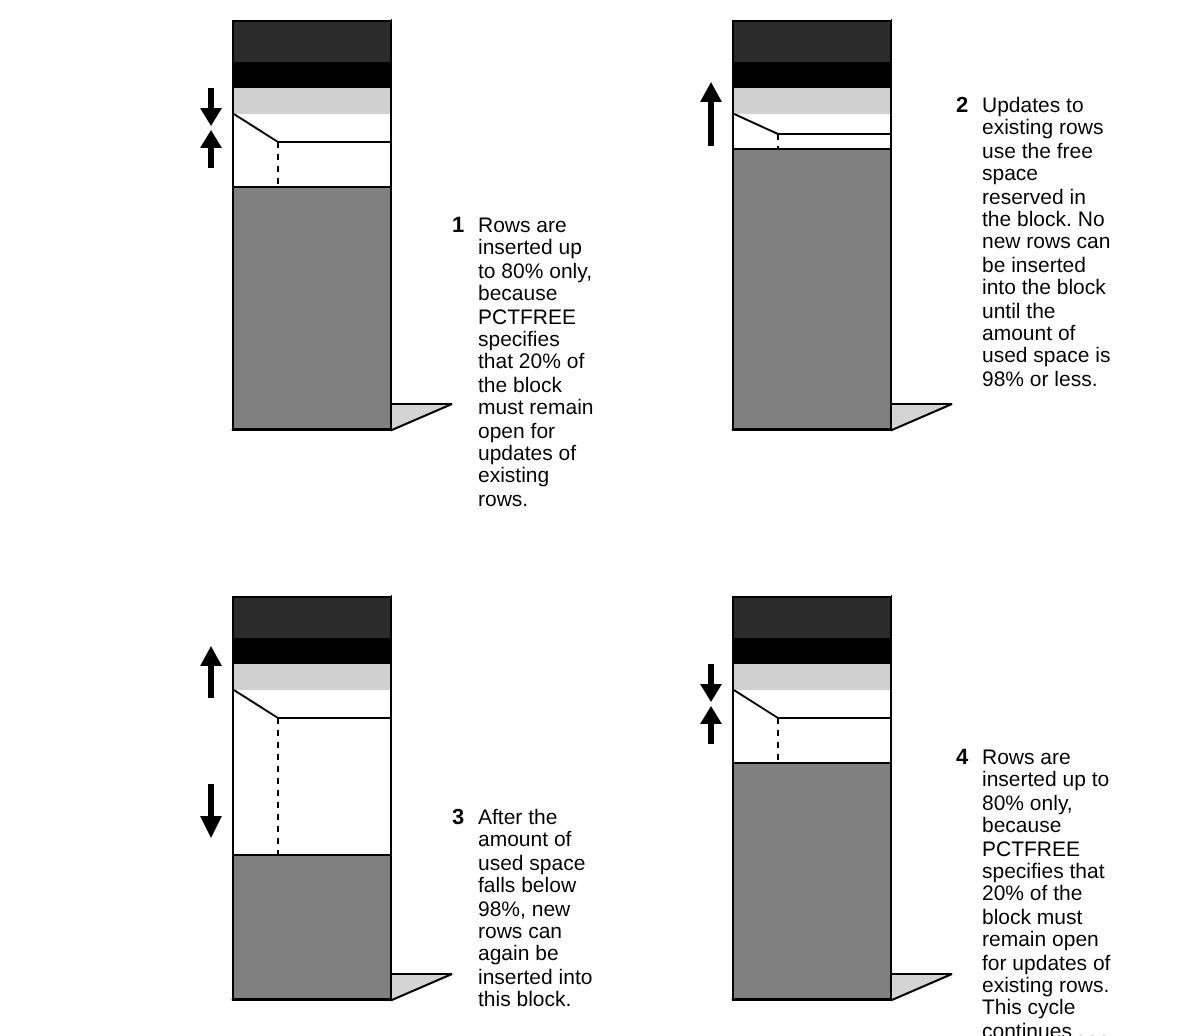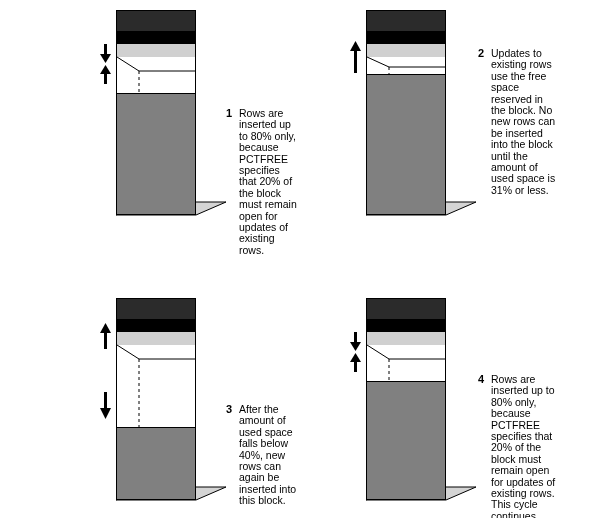--- a/index.html
+++ b/index.html
@@ -140,21 +140,21 @@
 
     <svg class="arrow" style="left:346px;top:40px;" width="20" height="36">
       <g fill="#000">
         <rect x="8" y="9" width="3" height="24"></rect>
         <polygon points="4,11 15,11 9.5,1"></polygon>
       </g>
     </svg>
 
     <div class="caption" style="left:478px;top:48px;width:78px;">
       <span class="num">2</span>
-      <span class="txt">Updates to existing rows use the free space reserved in the block. No new rows can be inserted into the block until the amount of used space is 31% or less.</span>
+      <span class="txt">Updates to existing rows use the free space reserved in the block. No new rows can be inserted into the block until the amount of used space is 98% or less.</span>
     </div>
   </div>
 
   <div class="panel">
 
     <div class="block">
       <svg class="side" style="left:116px;top:288px;" width="80" height="230">
         <polygon points="80,10 110,0 110,20 80,30" fill="#2b2b2b" stroke="#000" stroke-width="1"></polygon>
         <polygon points="80,30 110,20 110,33 80,43" fill="#000000" stroke="#000" stroke-width="1"></polygon>
         <polygon points="80,43 110,33 110,46 80,56" fill="#d0d0d0" stroke="#000" stroke-width="1"></polygon>
@@ -184,21 +184,21 @@
       <g fill="#000">
         <rect x="8" y="11" width="3" height="18"></rect>
         <polygon points="4,13 15,13 9.5,3"></polygon>
         <rect x="8" y="72" width="3" height="18"></rect>
         <polygon points="4,88 15,88 9.5,99"></polygon>
       </g>
     </svg>
 
     <div class="caption" style="left:226px;top:404px;width:72px;">
       <span class="num">3</span>
-      <span class="txt">After the amount of used space falls below 40%, new rows can again be inserted into this block.</span>
+      <span class="txt">After the amount of used space falls below 98%, new rows can again be inserted into this block.</span>
     </div>
   </div>
 
   <div class="panel">
 
     <div class="block">
       <svg class="side" style="left:366px;top:288px;" width="80" height="230">
         <polygon points="80,10 110,0 110,20 80,30" fill="#2b2b2b" stroke="#000" stroke-width="1"></polygon>
         <polygon points="80,30 110,20 110,33 80,43" fill="#000000" stroke="#000" stroke-width="1"></polygon>
         <polygon points="80,43 110,33 110,46 80,56" fill="#d0d0d0" stroke="#000" stroke-width="1"></polygon>

